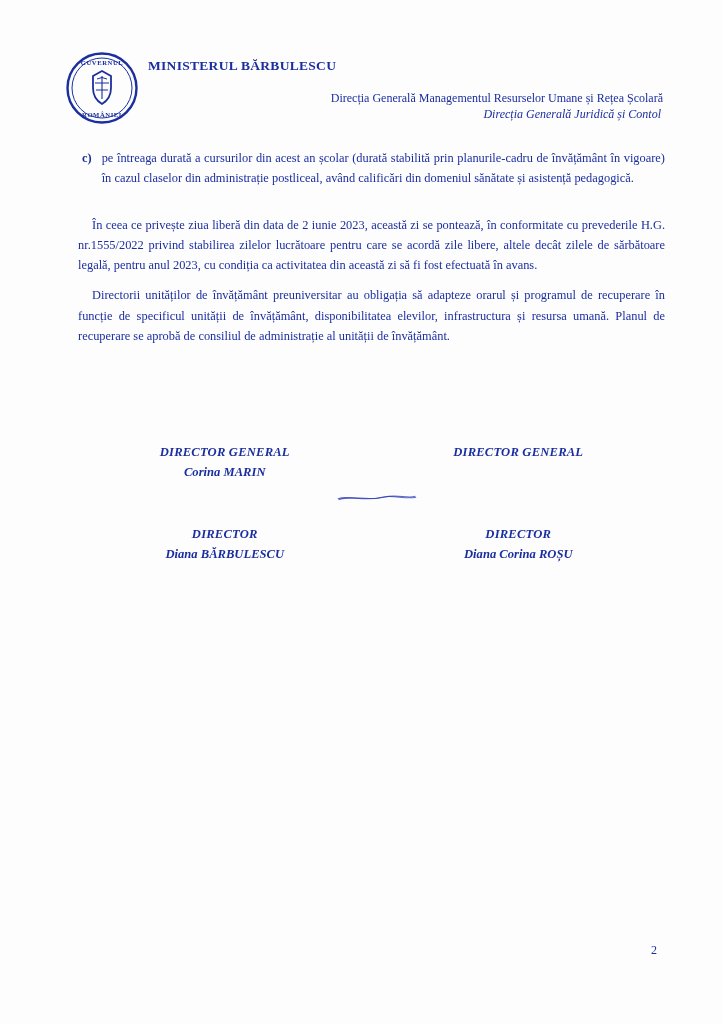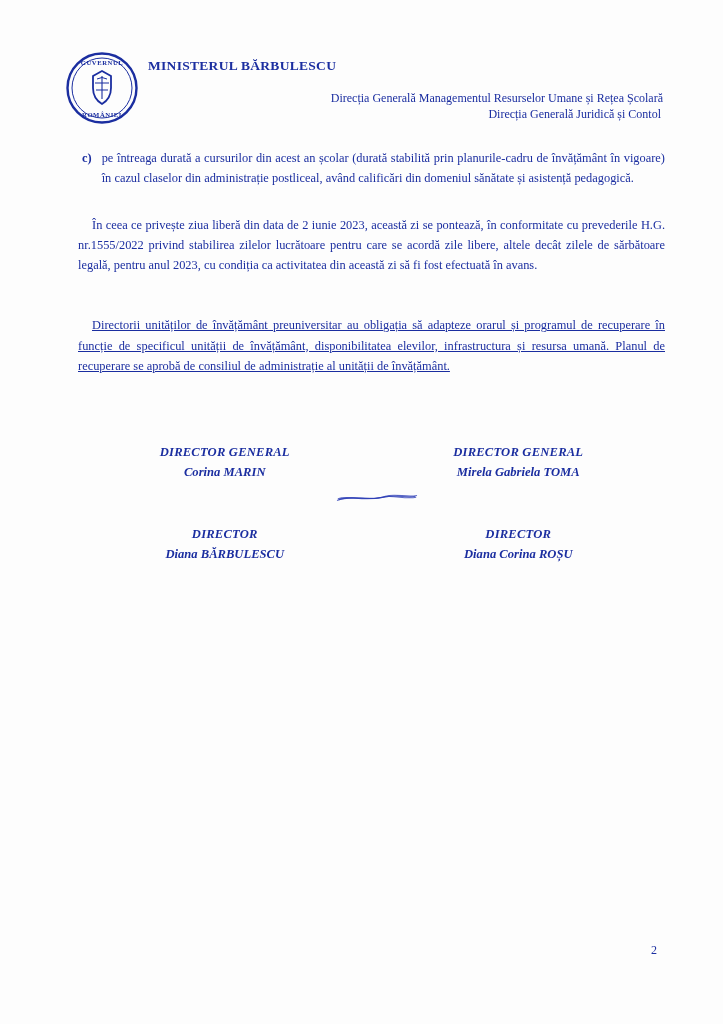--- a/index.html
+++ b/index.html
@@ -48,21 +48,21 @@
   .dir-lines {
     position: absolute;
     left: 88px;
     top: 46px;
     right: 0;
     text-align: right;
     font-size: 12px;
     line-height: 1.35;
     color: #1b2ea0;
   }
-  .dir-lines div:last-child { padding-right: 2px; }
+  .dir-lines div:last-child { padding-right: 2px; font-style: italic; }
 
   
   .content {
     position: absolute;
     left: 78px;
     right: 58px;
     top: 148px;
   }
   p {
     margin: 0;
@@ -78,21 +78,21 @@
   }
   .list-marker {
     font-weight: bold;
     font-size: 12.4px;
     line-height: 1.62;
     flex: 0 0 auto;
     padding-left: 4px;
   }
   .list-body { flex: 1 1 auto; }
   .para-gap-1 { margin-top: 27px; }
-  .para-gap-2 { margin-top: 40px; text-decoration: underline; }
+  .para-gap-2 { margin-top: 10px; }
   .indent { text-indent: 14px; }
 
   
   .signatures {
     position: absolute;
     left: 78px;
     right: 58px;
     top: 442px;
     font-style: italic;
   }
@@ -173,26 +173,20 @@
 
     <div class="sig-row">
       <div class="sig-col">
         <div class="title">DIRECTOR GENERAL</div>
         <div class="name-wrap">
           <span class="name">Corina MARIN</span>
         </div>
       </div>
       <div class="sig-col">
         <div class="title">DIRECTOR GENERAL</div>
-        <div class="name-wrap">
-          <span class="name">Mirela Gabriela TOMA</span>
-          <svg class="scribble" viewBox="0 0 100 12">
-            <path d="M2 9 C20 1 40 11 60 4 C72 0 86 6 98 3" fill="none" stroke="#2a3bb5" stroke-width="1.4"></path>
-          </svg>
-        </div>
       </div>
     </div>
 
     <div class="sig-row">
       <div class="sig-col">
         <div class="title">DIRECTOR</div>
         <div class="name-wrap">
           <span class="name">Diana BĂRBULESCU</span>
           <svg class="scribble" viewBox="0 0 100 12">
             <path d="M4 8 C18 2 38 10 58 5 C74 1 86 7 96 4" fill="none" stroke="#2a3bb5" stroke-width="1.3"></path>

